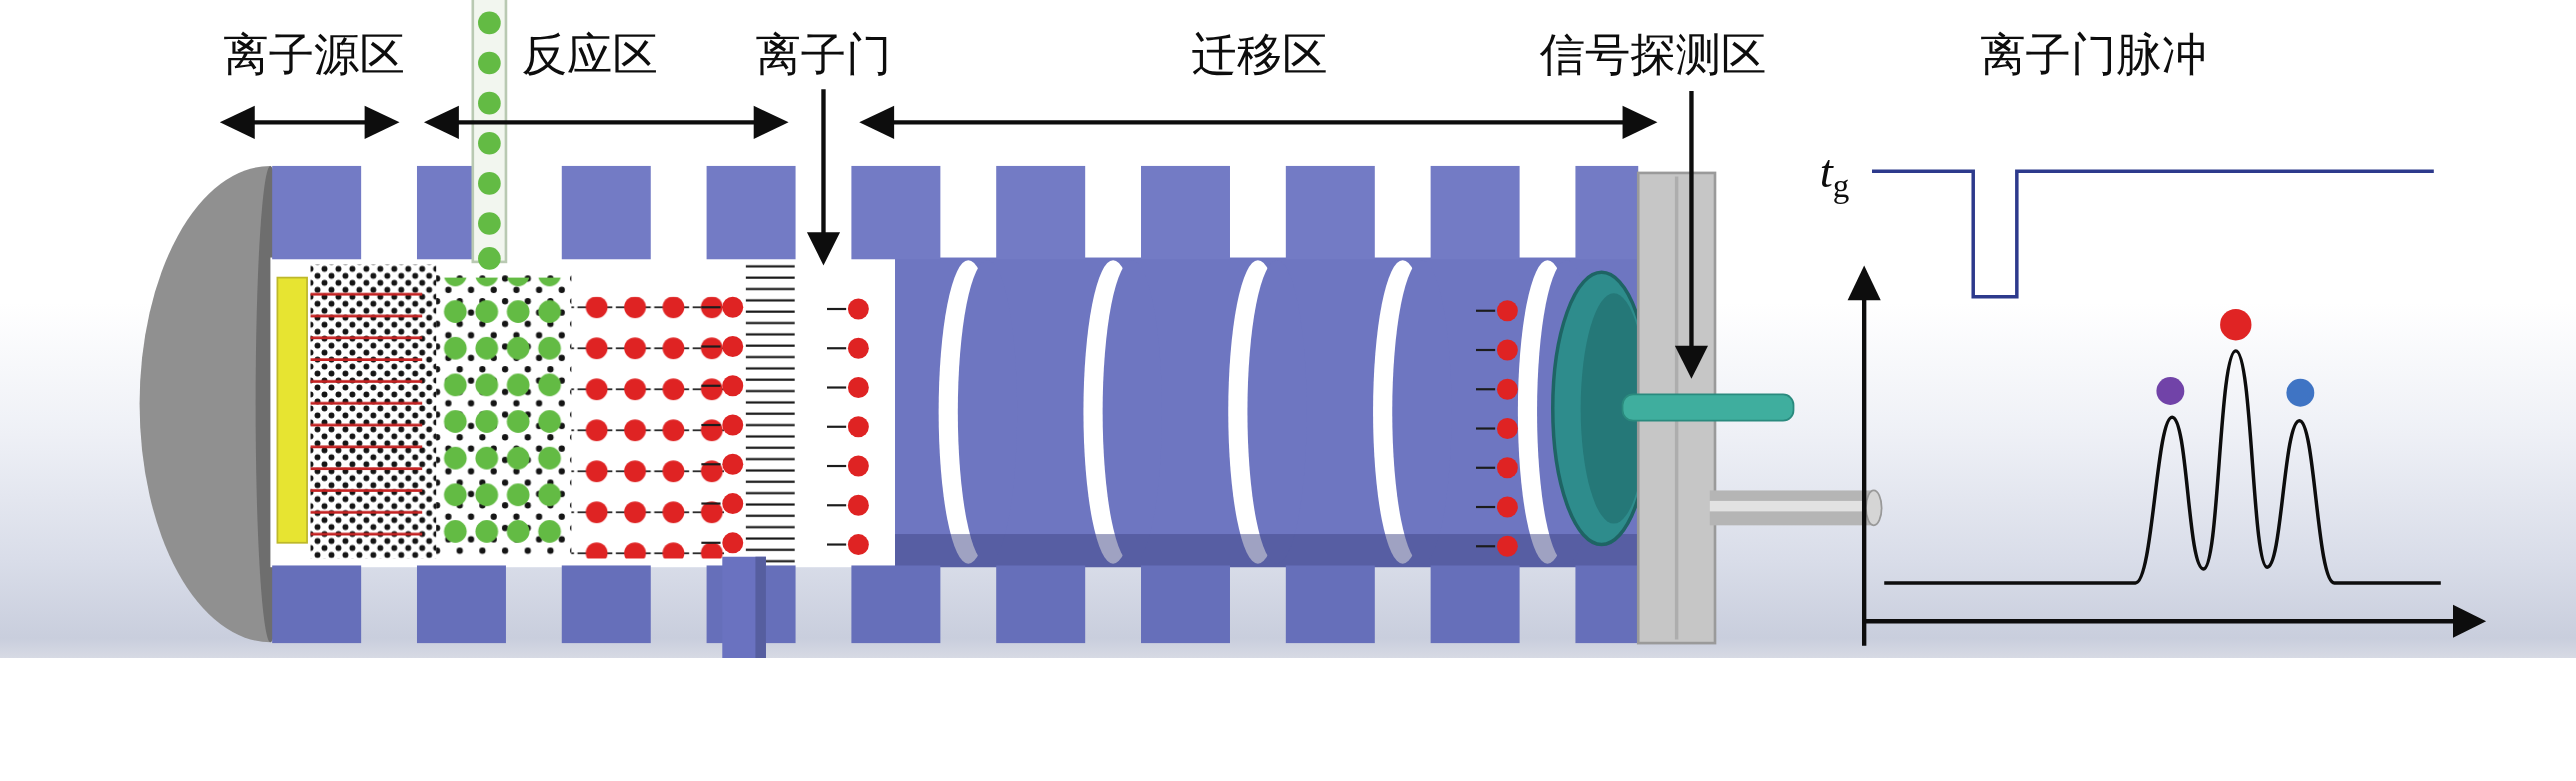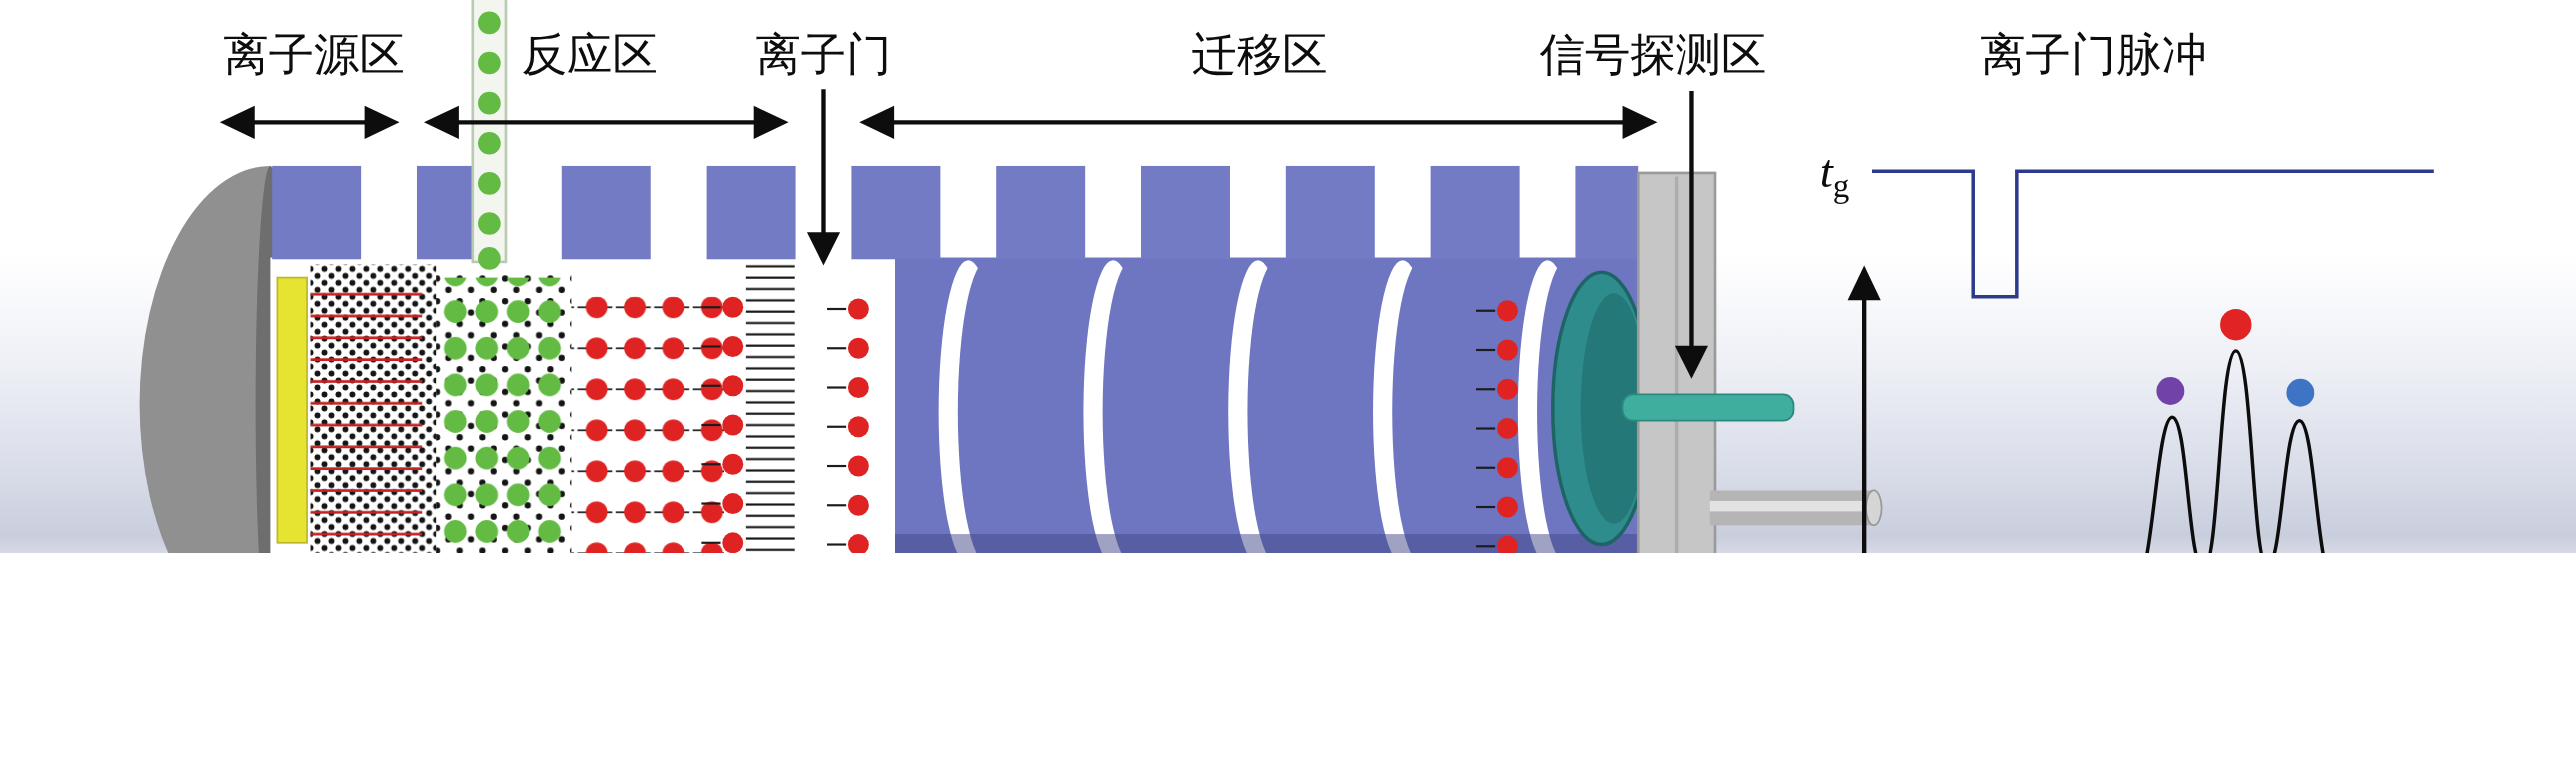--- a/index.html
+++ b/index.html
@@ -1,17 +1,17 @@
 <!DOCTYPE html>
 <html style="font-size:14px"><head>
 <meta charset="utf-8">
 <style>
   *{margin:0;padding:0}
   body{background:#ffffff}
-  #canvas{position:relative;width:2576px;height:553px;overflow:hidden;
+  #canvas{position:relative;width:2576px;height:658px;overflow:hidden;
     background:linear-gradient(180deg,#ffffff 0%,#ffffff 46%,#eef0f6 66%,#d9dde9 85%,#c9cedd 97%,#d7dae4 100%)}
   svg{display:block}
   .lbl{font-family:"Liberation Serif","DejaVu Serif",serif;font-size:52px;fill:#0d0d0d}
   .tg{font-family:"Liberation Serif","DejaVu Serif",serif;font-size:54px;font-style:italic;fill:#0d0d0d}
   .tgsub{font-size:38px;font-style:normal}
   .arrowLine{stroke:#0d0d0d;stroke-width:5;fill:none}
   .arrowHead{fill:#0d0d0d}
   .slabT{fill:#737bc5}
   .slabB{fill:#666fba}
   .ionDot{fill:#df2323}

